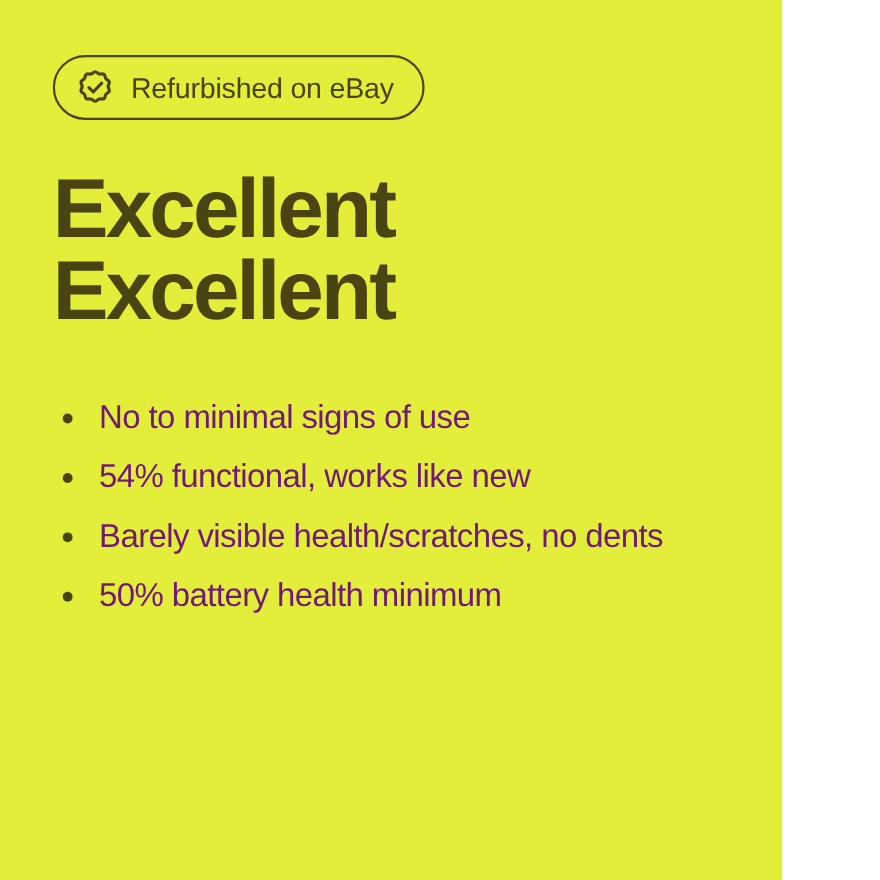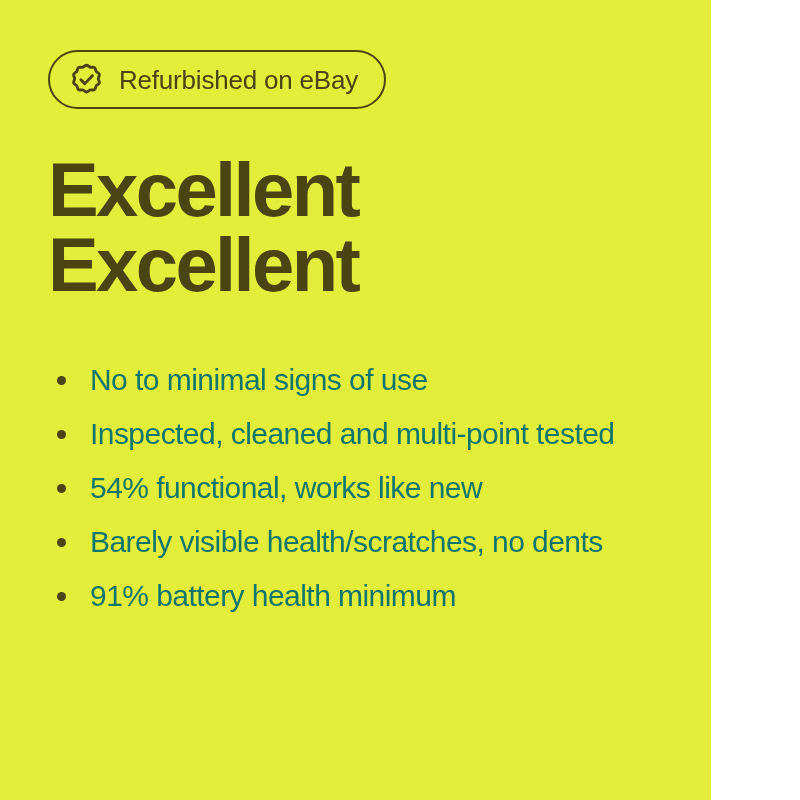--- a/index.html
+++ b/index.html
@@ -112,21 +112,21 @@
     height: 9px;
     border-radius: 50%;
     background: #4A4412;
   }
 
   .feature-text {
     font-size: 30px;
     font-weight: 400;
     letter-spacing: -0.55px;
     line-height: 36px;
-    color: #0f766e;
+    color: #701a75;
     white-space: nowrap;
   }
 </style>
 </head>
 <body>
 
 <div class="card">
 
   <div class="badge-pill">
     <span class="badge-icon">
@@ -150,29 +150,25 @@
     <span class="hl-line">Excellent</span>
   </h1>
 
   <ul class="feature-list">
     <li class="feature-item">
       <span class="bullet-dot"></span>
       <span class="feature-text">No to minimal signs of use</span>
     </li>
     <li class="feature-item">
       <span class="bullet-dot"></span>
-      <span class="feature-text">Inspected, cleaned and multi-point tested</span>
-    </li>
-    <li class="feature-item">
-      <span class="bullet-dot"></span>
       <span class="feature-text">54% functional, works like new</span>
     </li>
     <li class="feature-item">
       <span class="bullet-dot"></span>
       <span class="feature-text">Barely visible health/scratches, no dents</span>
     </li>
     <li class="feature-item">
       <span class="bullet-dot"></span>
-      <span class="feature-text">91% battery health minimum</span>
+      <span class="feature-text">50% battery health minimum</span>
     </li>
   </ul>
 
 </div>
 
 </body></html>

